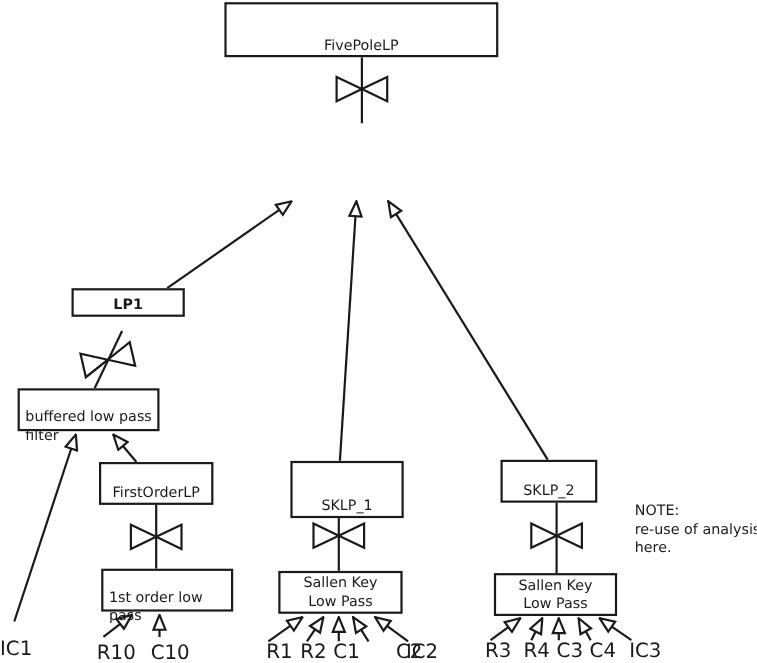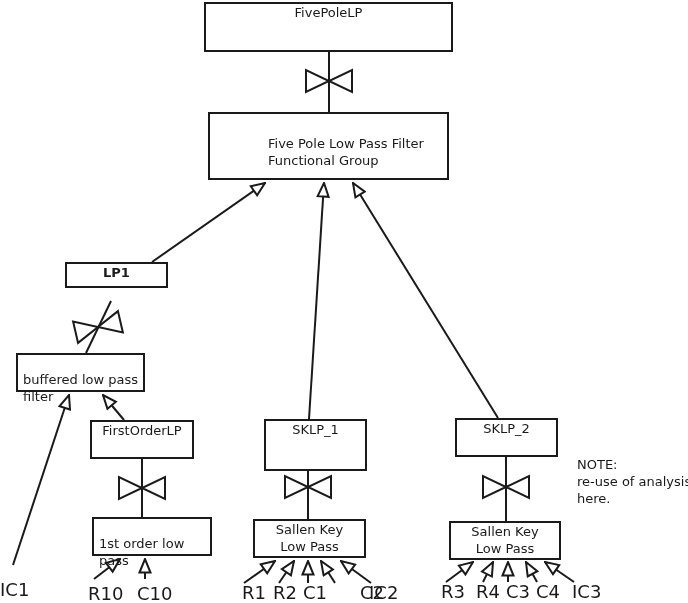--- a/index.html
+++ b/index.html
@@ -21,21 +21,21 @@
   }
   .node {
     position: absolute;
     box-sizing: border-box;
     border: 2px solid #1a1a1a;
     background: #ffffff;
     font-size: 13px;
     line-height: 17px;
     display: flex;
     flex-direction: column;
-    justify-content: flex-start;
+    justify-content: flex-end;
     align-items: center;
     text-align: center;
     white-space: nowrap;
   }
   .node.left-text {
     align-items: flex-start;
     text-align: left;
     padding-left: 5px;
     justify-content: flex-start;
     padding-top: 16px;
@@ -117,24 +117,20 @@
         <path d="M-23,-11 L-23,11 L0,0 Z"></path>
           <path d="M23,-11 L23,11 L0,0 Z"></path>
       </g>
     </g>
   </svg>
 
   <div class="node" style="left:204px; top:2px; width:249px; height:50px;">
     <span class="ln">FivePoleLP</span>
   </div>
 
-  <div class="node left-text" style="left:208px; top:112px; width:241px; height:68px; padding-left:58px; padding-top:21px;">
-    <span class="ln">Five Pole Low Pass Filter</span>
-    <span class="ln">Functional Group</span>
-  </div>
 
   <div class="node" style="left:65px; top:262px; width:103px; height:26px;font-weight:bold;">
     <span class="ln">LP1</span>
   </div>
 
   <div class="node left-text" style="left:16px; top:353px; width:129px; height:39px;">
     <span class="ln">buffered low pass</span>
     <span class="ln">filter</span>
   </div>
 
@@ -149,21 +145,21 @@
 
   <div class="node" style="left:264px; top:419px; width:103px; height:52px;">
     <span class="ln">SKLP_1</span>
   </div>
 
   <div class="node" style="left:253px; top:519px; width:113px; height:39px;">
     <span class="ln">Sallen Key</span>
     <span class="ln">Low Pass</span>
   </div>
 
-  <div class="node" style="left:455px; top:418px; width:103px; height:39px;">
+  <div class="node" style="left:455px; top:418px; width:88px; height:39px;">
     <span class="ln">SKLP_2</span>
   </div>
 
   <div class="node" style="left:449px; top:521px; width:112px; height:39px;">
     <span class="ln">Sallen Key</span>
     <span class="ln">Low Pass</span>
   </div>
 
   <span class="leaf-label" style="left:0px; top:582px;">IC1</span>
   <span class="leaf-label" style="left:88px; top:586px;">R10</span>

